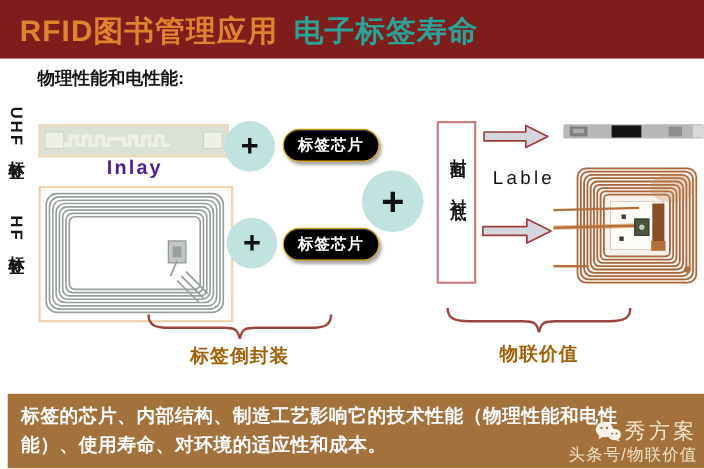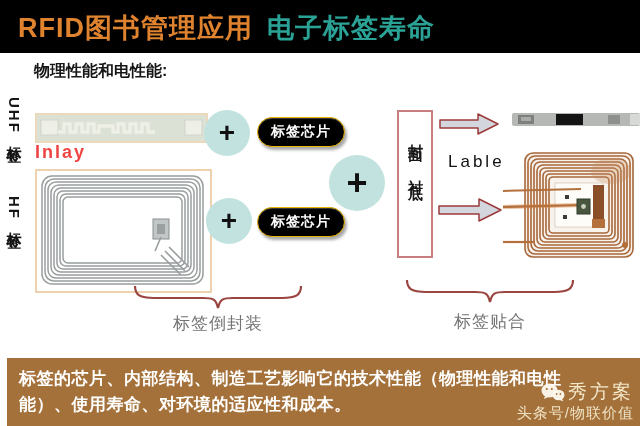--- a/index.html
+++ b/index.html
@@ -5,39 +5,39 @@
   * { margin:0; padding:0; box-sizing:border-box; }
   html,body { background:#ffffff; }
   body { font-family:"Liberation Sans", sans-serif; }
   #page {
     position:relative; width:640px; height:426px; background:#ffffff;
     overflow:hidden;
   }
   
   .header {
     position:absolute; left:0; top:0; width:640px; height:53px;
-    background:#000000; border-bottom:2px solid #000000;
+    background:#7f1d1d; border-bottom:2px solid #7f1d1d;
   }
   .title { position:absolute; left:18px; top:10px; font-size:27px; font-weight:bold; letter-spacing:1px; white-space:nowrap; }
   .title .t-main { color:#e0832f; }
   .title .t-sub  { color:#2aa295; margin-left:14px; }
 
   .section-heading { position:absolute; left:34px; top:61px; font-size:16px; font-weight:bold; color:#161616; }
 
   .vlabel {
     position:absolute; writing-mode:vertical-rl; text-orientation:mixed;
     font-size:15px; font-weight:bold; color:#161616; letter-spacing:2px;
   }
   #uhf-side { left:4px; top:97px; }
   #hf-side  { left:4px; top:196px; }
 
   .figure { position:absolute; background:#ffffff; }
   #inlay-fig { left:35px; top:113px; width:173px; height:30px; border:2px solid #ecd8ba; background:#dce1d6; }
-  #inlay-caption { position:absolute; left:35px; top:142px; width:175px; text-align:left;
-    font-size:18px; font-weight:bold; letter-spacing:2px; color:#ef4444; }
+  #inlay-caption { position:absolute; left:35px; top:142px; width:175px; text-align:center;
+    font-size:18px; font-weight:bold; letter-spacing:2px; color:#4c1d95; }
   #hf-fig { left:35px; top:169px; width:177px; height:124px; border:2px solid #eed2b0; }
 
   .plus-circle {
     position:absolute; width:46px; height:46px; border-radius:50%;
     background:#c2e2df; display:flex; align-items:center; justify-content:center;
     font-size:28px; font-weight:bold; color:#111;
   }
   #plus-uhf { left:204px; top:110px; }
   #plus-hf  { left:206px; top:198px; }
   #plus-merge { left:329px; top:155px; width:56px; height:56px; font-size:36px; }
@@ -66,21 +66,21 @@
   #lable-text { position:absolute; left:448px; top:152px; font-size:17px; font-weight:normal;
     letter-spacing:3px; color:#111; }
 
   #uhf-final { position:absolute; left:512px; top:112px; }
   #hf-final  { position:absolute; left:503px; top:149px; }
 
   .brace { position:absolute; }
   #brace-left  { left:132px; top:283px; }
   #brace-right { left:404px; top:277px; }
   .process-label { position:absolute; width:172px; text-align:center; font-size:17px;
-    font-weight:normal; color:#737373; letter-spacing:1px; }
+    font-weight:bold; color:#a16207; letter-spacing:1px; }
   #process-left  { left:132px; top:312px; }
   #process-right { left:404px; top:310px; }
 
   #footer-note {
     position:absolute; left:7px; top:358px; width:633px; height:68px;
     background:#a5713a; color:#ffffff; font-size:17px; font-weight:bold;
     line-height:26px; padding:8px 78px 0 12px; letter-spacing:0.5px;
   }
 
   #watermark { position:absolute; right:6px; bottom:3px; text-align:right; color:#f2e8cb; }
@@ -199,21 +199,21 @@
       <path d="M3,3 C3,12 8,15 22,15 L71,15 C81,15 84,16 86,25 C88,16 91,15 101,15 L150,15 C164,15 169,12 169,3" fill="none" stroke="#9a4540" stroke-width="2.2"></path>
     </svg>
   </div>
   <div class="process-label" id="process-left">标签倒封装</div>
 
   <div class="brace" id="brace-right">
     <svg width="172" height="27" viewBox="0 0 172 27">
       <path d="M3,3 C3,12 8,15 22,15 L71,15 C81,15 84,16 86,25 C88,16 91,15 101,15 L150,15 C164,15 169,12 169,3" fill="none" stroke="#9a4540" stroke-width="2.2"></path>
     </svg>
   </div>
-  <div class="process-label" id="process-right">标签贴合</div>
+  <div class="process-label" id="process-right">物联价值</div>
 
   <div id="footer-note">标签的芯片、内部结构、制造工艺影响它的技术性能（物理性能和电性能）、使用寿命、对环境的适应性和成本。</div>
 
   <div id="watermark">
     <div class="brand-row">
       <svg width="24" height="19" viewBox="0 0 24 19">
         <ellipse cx="8.5" cy="7.5" rx="8" ry="7" fill="#fdfaf0" opacity="0.95"></ellipse>
         <circle cx="5.8" cy="6" r="1.1" fill="#a5713a"></circle>
         <circle cx="10.8" cy="6" r="1.1" fill="#a5713a"></circle>
         <path d="M4 13 L3 16 L7 14.2 Z" fill="#fdfaf0" opacity="0.95"></path>

